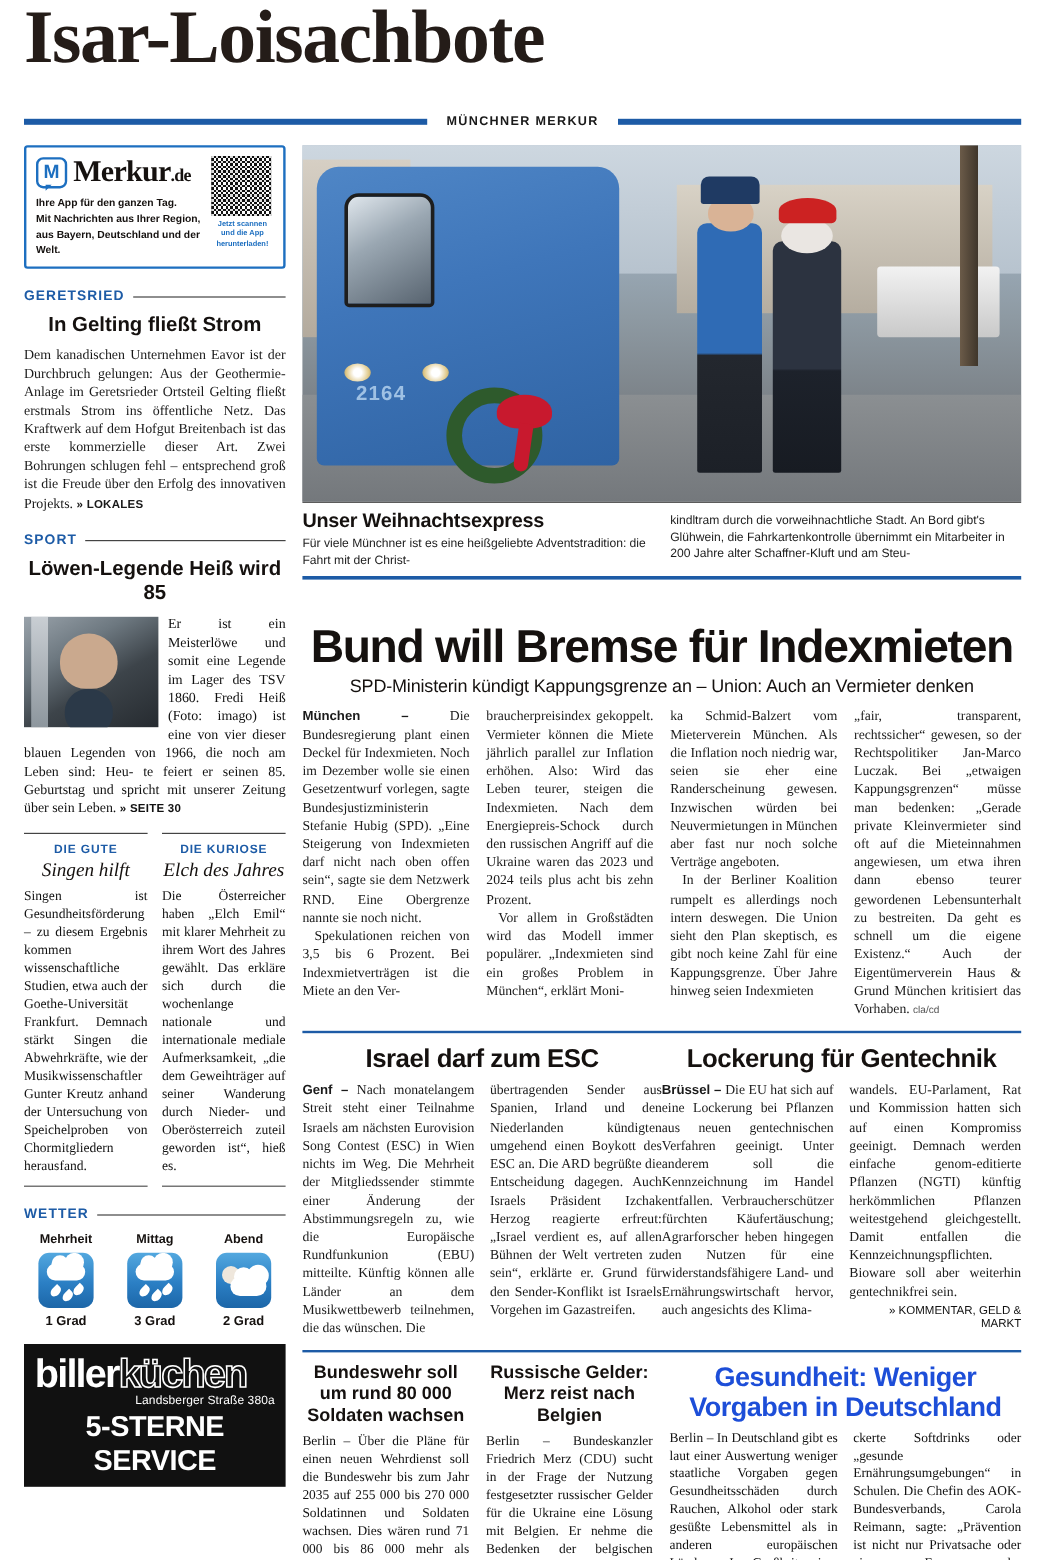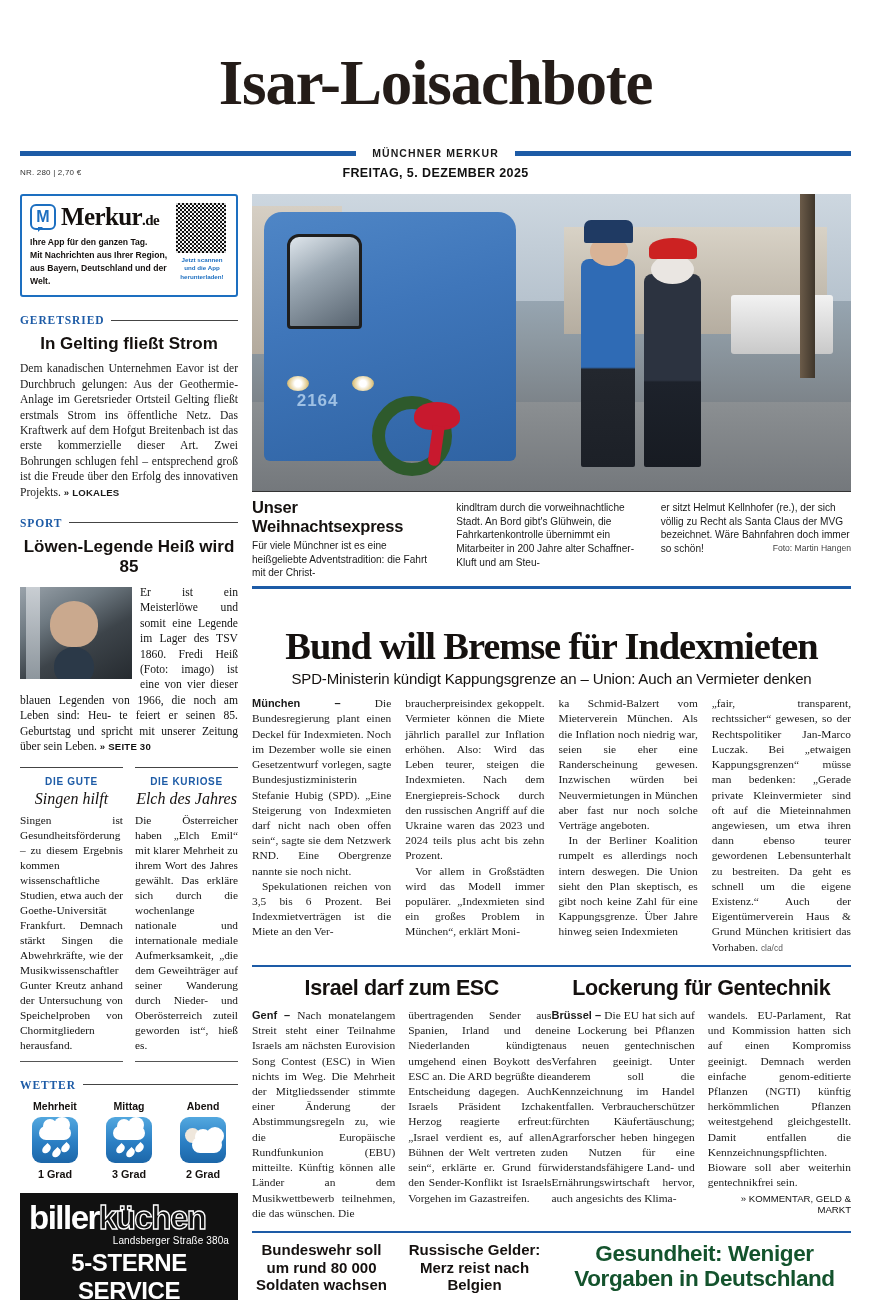--- a/index.html
+++ b/index.html
@@ -6,21 +6,21 @@
   html, body {
     width: 871px; height: 1300px;
     background: #ffffff;
     font-family: "Liberation Serif", serif;
     color: #111;
     overflow: hidden;
   }
   .page { position: relative; width: 871px; height: 1300px; padding: 0 20px; }
 
   
-  .masthead { padding-top: 52px; text-align: center; }
+  .masthead { }
   .masthead h1 {
     font-family: "Liberation Serif", serif;
     font-weight: 700;
     font-size: 63px;
     letter-spacing: -1.2px;
     color: #241c18;
     line-height: 1;
   }
   .mast-rules {
     display: flex; align-items: center; justify-content: center;
@@ -93,21 +93,21 @@
     background-blend-mode: difference; background-color: #fff;
   }
   .qr-cap {
     font-family: "Liberation Sans", sans-serif; font-weight: 700;
     font-size: 6.2px; line-height: 1.35; color: #1d6fc0; margin-top: 3px;
   }
 
   
   .kicker-row { display: flex; align-items: center; gap: 7px; margin-top: 17px; }
   .kicker {
-    font-family: Liberation Serif, serif; font-weight: 700;
+    font-family: Liberation Sans, sans-serif; font-weight: 700;
     font-size: 11.5px; letter-spacing: .9px; color: #1d5ba6; white-space: nowrap;
   }
   .kicker-line { flex: 1 1 auto; height: 1px; background: #444; }
 
   .side-head {
     font-family: "Liberation Sans", sans-serif; font-weight: 700;
     font-size: 17px; text-align: center; margin-top: 8px; color: #15110f;
     line-height: 1.18;
   }
   .side-body {
@@ -308,21 +308,21 @@
   }
   .cap-credit {
     font-family: "Liberation Sans", sans-serif; font-size: 8.6px;
     color: #444; float: right; margin-top: 1px;
   }
   .cap-rule-bottom { height: 3px; background: #1d5ba6; margin-top: 6px; }
 
   
   .lead { margin-top: 10px; }
   .lead h2 {
-    font-family: Liberation Serif, serif; font-weight: 700;
+    font-family: Liberation Sans, sans-serif; font-weight: 700;
     font-size: 38.5px; letter-spacing: -1.1px; text-align: center;
     color: #15110f; line-height: 1.04; margin-top: 37px;
   }
   .lead-sub {
     font-family: "Liberation Sans", sans-serif; font-size: 15px;
     text-align: center; margin-top: 4px; color: #15110f; letter-spacing: -.15px;
   }
   .cols3 { display: flex; gap: 14px; margin-top: 9px; }
   .col { flex: 1 1 0; min-width: 0; }
   .body {
@@ -354,21 +354,21 @@
   
   .bottom { display: flex; gap: 14px; margin-top: 8px; }
   .bt-small { flex: 0 0 139px; }
   .bt-head-s {
     font-family: "Liberation Sans", sans-serif; font-weight: 700;
     font-size: 15px; text-align: center; line-height: 1.18; color: #15110f;
   }
   .bt-wide { flex: 1 1 auto; }
   .bt-head-w {
     font-family: "Liberation Sans", sans-serif; font-weight: 700;
-    font-size: 22.5px; text-align: center; line-height: 1.12; color: #14532d;
+    font-size: 22.5px; text-align: center; line-height: 1.12; color: #1d4ed8;
     letter-spacing: -.4px;
   }
   .bt-cols { display: flex; gap: 13px; margin-top: 6px; }
   .bt-col { flex: 1 1 0; min-width: 0; }
   .small-body {
     font-size: 11.2px; line-height: 1.33; text-align: justify; hyphens: auto;
   }
 </style>
 </head>
 <body>
@@ -376,24 +376,20 @@
 <div class="page">
 
   <div class="masthead">
     <h1>Isar-Loisachbote</h1>
     <div class="mast-rules">
       <div class="mast-rule"></div>
       <div class="mast-mid">
         <div class="mast-pub">MÜNCHNER MERKUR</div>
       </div>
       <div class="mast-rule"></div>
-    </div>
-    <div class="mast-meta">
-      <span class="mast-issue">NR. 280 | 2,70 €</span>
-      <span class="mast-date">FREITAG, 5. DEZEMBER 2025</span>
     </div>
   </div>
 
   <div class="grid">
 
     <div class="sidebar">
 
       <div class="merkur-ad">
         <div class="merkur-left">
           <div class="merkur-logoline">
@@ -524,23 +520,20 @@
 
       <div class="cap-rule-top"></div>
       <div class="caption">
         <div class="cap-col">
           <div class="cap-title">Unser Weihnachtsexpress</div>
           <div class="cap-text">Für viele Münchner ist es eine heißgeliebte Adventstradition: die Fahrt mit der Christ-</div>
         </div>
         <div class="cap-col">
           <div class="cap-text">kindltram durch die vorweihnachtliche Stadt. An Bord gibt's Glühwein, die Fahrkartenkontrolle übernimmt ein Mitarbeiter in 200 Jahre alter Schaffner-Kluft und am Steu-</div>
         </div>
-        <div class="cap-col">
-          <div class="cap-text"><span>er sitzt Helmut Kellnhofer (re.), der sich völlig zu Recht als Santa Claus der MVG bezeichnet. Wäre Bahnfahren doch immer so schön!</span> <span class="cap-credit">Foto: Martin Hangen</span></div>
-        </div>
       </div>
       <div class="cap-rule-bottom"></div>
 
       <div class="lead">
         <h2>Bund will Bremse für Indexmieten</h2>
         <div class="lead-sub">SPD-Ministerin kündigt Kappungsgrenze an – Union: Auch an Vermieter denken</div>
         <div class="cols3">
           <div class="col">
             <div class="body">
               <p><span class="dateline">München – </span><span>Die Bundesregierung plant einen Deckel für Indexmieten. Noch im Dezember wolle sie einen Gesetzentwurf vorlegen, sagte Bundesjustizministerin Stefanie Hubig (SPD). „Eine Steigerung von Indexmieten darf nicht nach oben offen sein“, sagte sie dem Netzwerk RND. Eine Obergrenze nannte sie noch nicht.</span></p>

